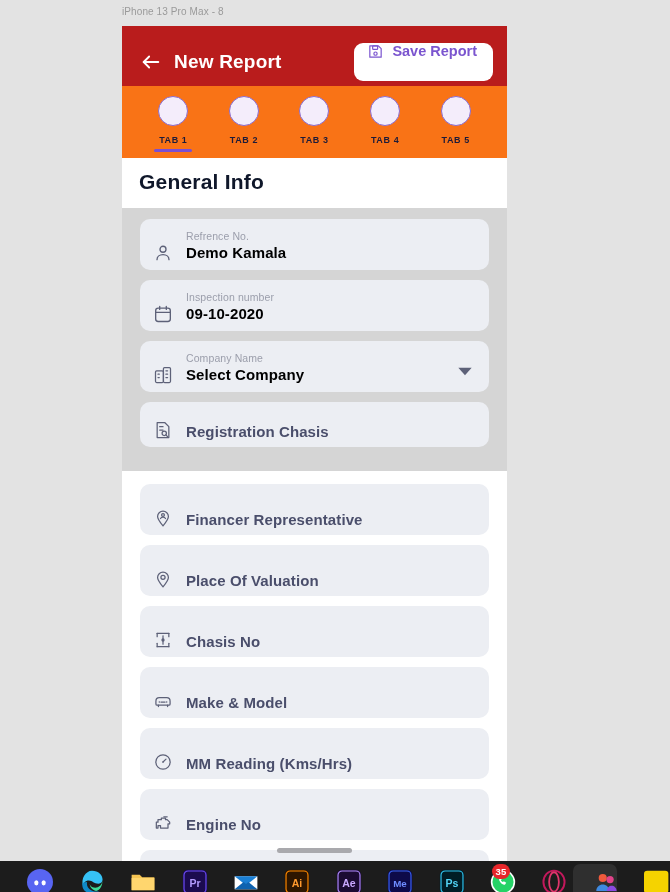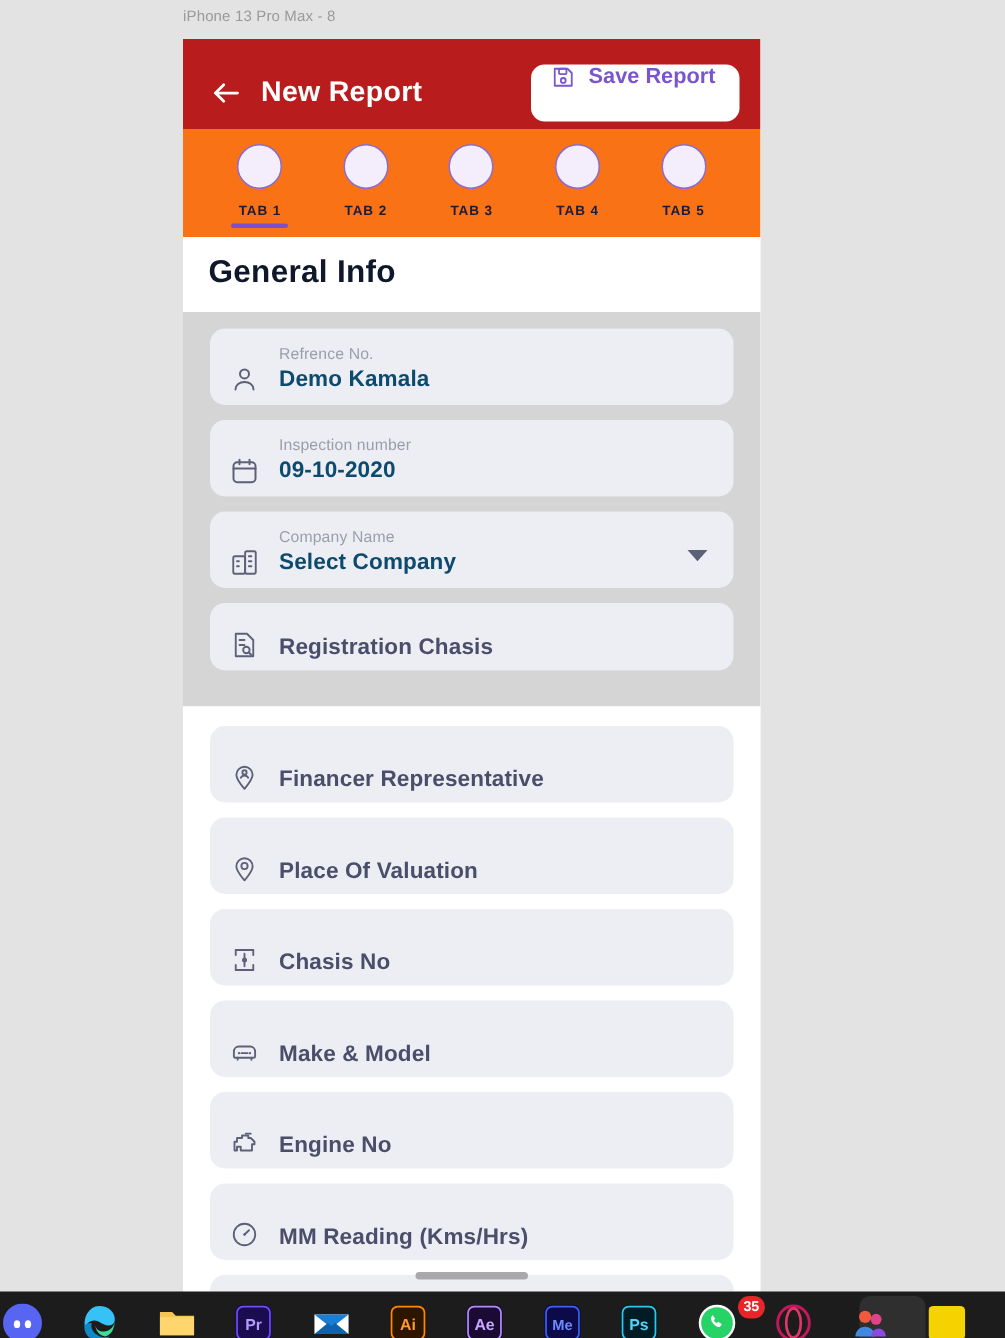--- a/index.html
+++ b/index.html
@@ -73,41 +73,41 @@
   
   .field {
     margin: 0 18px 10px 18px; background: #eceef3; border-radius: 10px;
     display: flex; align-items: flex-end; min-height: 45px;
     padding: 7px 14px 7px 13px; cursor: pointer;
   }
   .field.tall { min-height: 51px; }
   .field .ficon { width: 20px; height: 20px; flex: 0 0 20px; margin-right: 13px; }
   .field .ftexts { display: flex; flex-direction: column; justify-content: center; min-width: 0; }
   .field .flabel { font-size: 10.5px; color: #9b9eab; line-height: 1.35; letter-spacing: .1px; }
-  .field .fvalue { font-size: 15px; font-weight: bold; color: #0c4a6e; line-height: 1.35; letter-spacing: .1px; }
+  .field .fvalue { font-size: 15px; font-weight: bold; color: #000000; line-height: 1.35; letter-spacing: .1px; }
   .field .fplaceholder { font-size: 15px; font-weight: bold; color: #4a4e6b; letter-spacing: .1px; }
   .field .caret { margin-left: auto; flex: 0 0 auto; }
 
   
   .home-bar-wrap {
     position: absolute; left: 0; bottom: 0; width: 100%;
     height: 22px; background: transparent;
     display: flex; align-items: center; justify-content: center;
   }
   .home-bar { width: 75px; height: 5px; border-radius: 3px; background: #a9a9ad; }
 
   
   .taskbar {
     position: absolute; left: 0; bottom: 0; width: 670px; height: 31px;
     background: #1c1c1c; display: flex; align-items: flex-start;
     padding-left: 2px; gap: 0;
   }
   .tb-item {
     width: 55px; height: 31px; display: flex;
-    align-items: flex-start; justify-content: flex-start;
+    align-items: flex-start; justify-content: flex-end;
     padding-top: 8px; position: relative; cursor: pointer;
   }
   .tb-item.boxed::before {
     content: ""; position: absolute; left: 6px; top: 3px;
     width: 44px; height: 40px; background: #2f2f2f; border-radius: 7px;
   }
   .ic { width: 26px; height: 26px; position: relative; z-index: 2; border-radius: 5px; }
   .badge {
     position: absolute; right: 6px; top: 3px; z-index: 3;
     background: #e8262a; color: #fff; font-size: 9.5px; font-weight: bold;
@@ -303,39 +303,39 @@
           </svg>
         </span>
         <span class="ftexts">
             <span class="fplaceholder">Make &amp; Model</span>
           </span>
       </div>
 
       <div class="field tall">
         <span class="ficon">
           <svg viewBox="0 0 24 24" width="20" height="20" fill="none" stroke="#5d6178" stroke-width="1.5" stroke-linecap="round" stroke-linejoin="round">
-            <path d="M4 11h2V8h4V6h5v2h2l3 3v2h-2v5H9v-3H6v3H4z"></path>
-            <line x1="13" y1="4.5" x2="17" y2="4.5"></line>
-          </svg>
-        </span>
-        <span class="ftexts">
-            <span class="fplaceholder">Engine No</span>
-          </span>
-      </div>
-
-      <div class="field tall">
-        <span class="ficon">
-          <svg viewBox="0 0 24 24" width="20" height="20" fill="none" stroke="#5d6178" stroke-width="1.5" stroke-linecap="round" stroke-linejoin="round">
             <circle cx="12" cy="12" r="8.6"></circle>
             <line x1="12" y1="12" x2="15.6" y2="8.6"></line>
             <circle cx="12" cy="12" r="1" fill="#5d6178" stroke="none"></circle>
           </svg>
         </span>
         <span class="ftexts">
             <span class="fplaceholder">MM Reading (Kms/Hrs)</span>
+          </span>
+      </div>
+
+      <div class="field tall">
+        <span class="ficon">
+          <svg viewBox="0 0 24 24" width="20" height="20" fill="none" stroke="#5d6178" stroke-width="1.5" stroke-linecap="round" stroke-linejoin="round">
+            <path d="M4 11h2V8h4V6h5v2h2l3 3v2h-2v5H9v-3H6v3H4z"></path>
+            <line x1="13" y1="4.5" x2="17" y2="4.5"></line>
+          </svg>
+        </span>
+        <span class="ftexts">
+            <span class="fplaceholder">Engine No</span>
           </span>
       </div>
 
       <div class="field tall">
         
         
       </div>
 
     </div>
 

